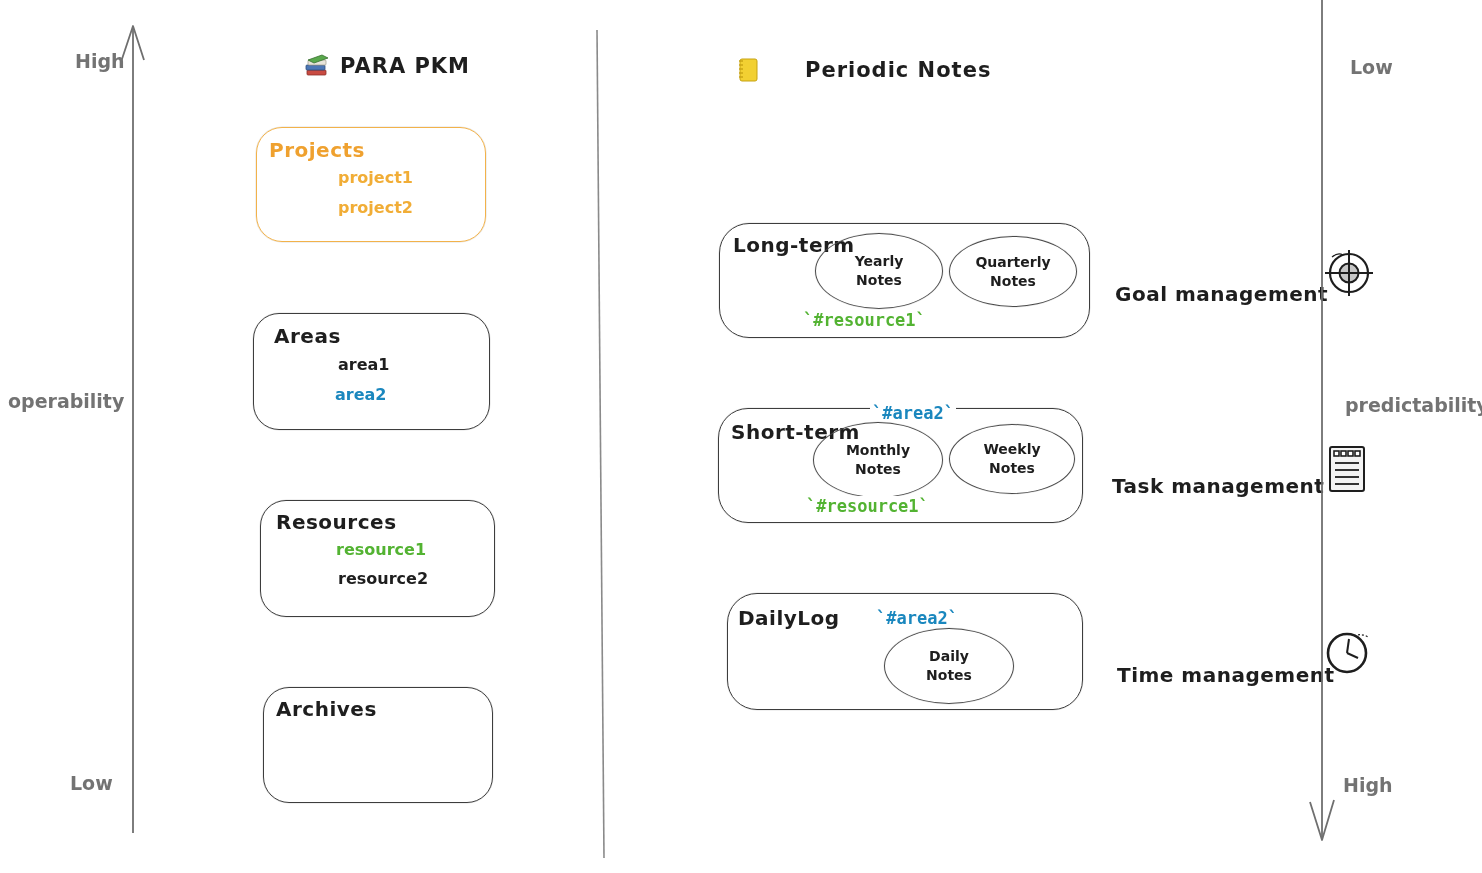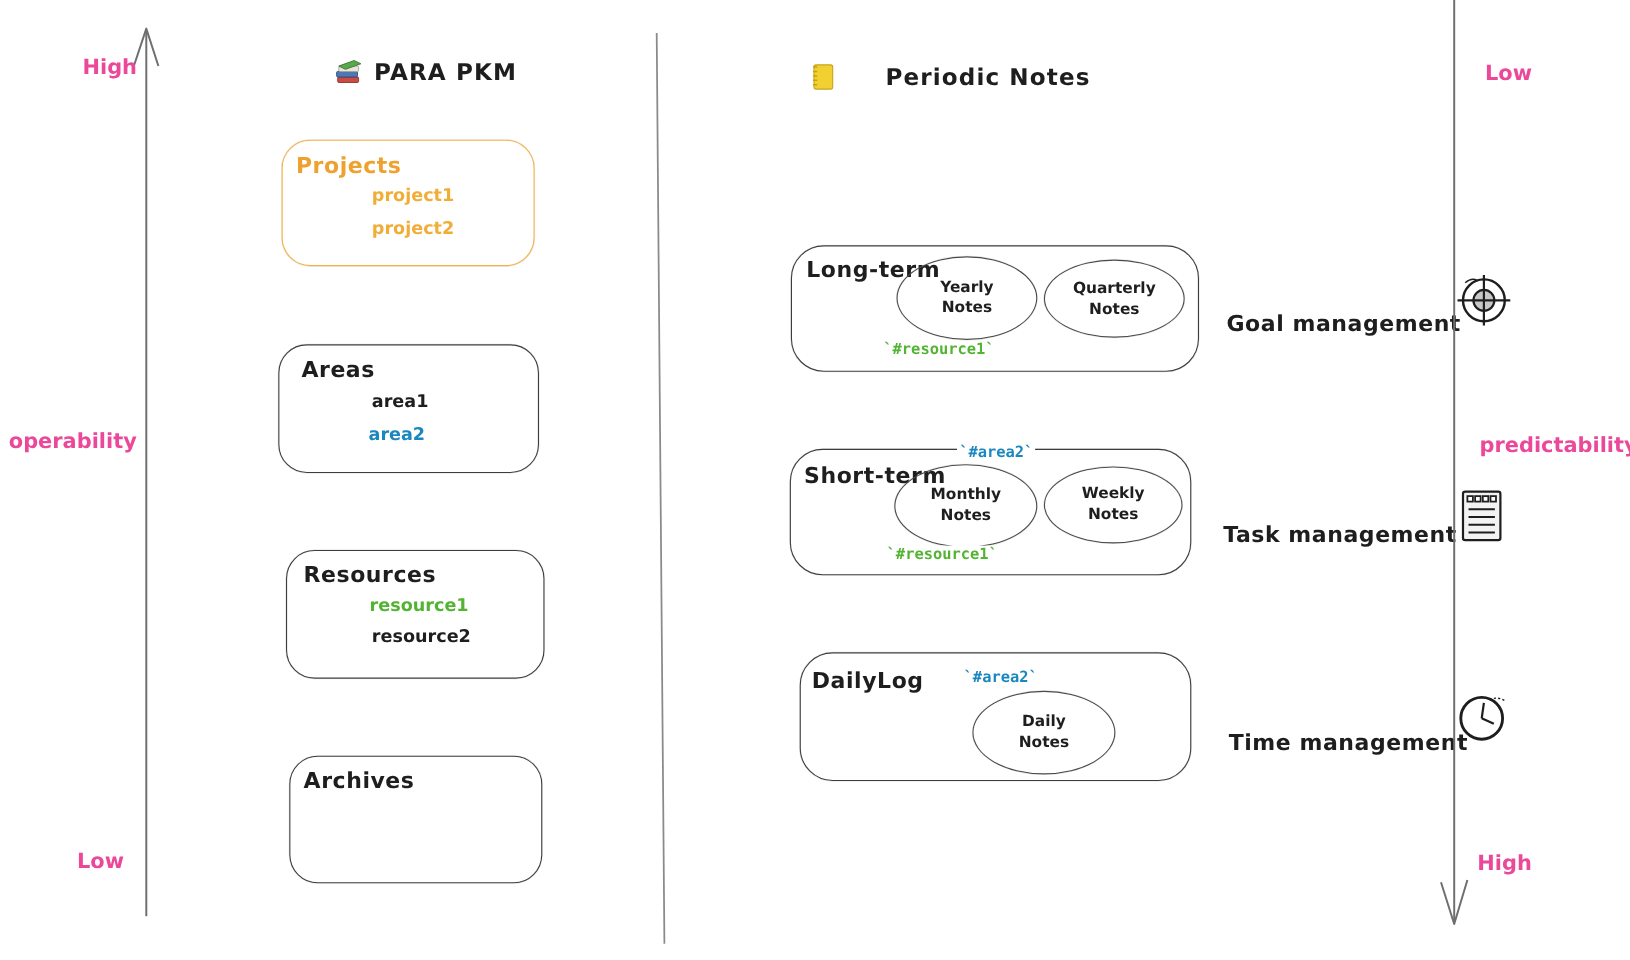--- a/index.html
+++ b/index.html
@@ -2,42 +2,42 @@
 <html><head>
 <meta charset="utf-8">
 <style>
   * { margin:0; padding:0; box-sizing:border-box; }
   html,body { background:#ffffff; }
   .canvas {
     position:relative; width:1482px; height:873px; background:#ffffff;
     font-family:"DejaVu Sans", sans-serif; color:#1e1e1e; overflow:hidden;
   }
   .abs { position:absolute; }
-  .axis-label { font-size:19px; font-weight:600; color:#ec4899; }
+  .axis-label { font-size:19px; font-weight:600; color:#737373; }
   .section-title { font-size:21px; font-weight:700; letter-spacing:1px; display:flex; align-items:center; gap:10px; }
   .para-box {
     position:absolute; border:1.7px solid #3d3d3d; border-radius:26px; background:transparent;
     box-shadow:0 0 0 0.5px rgba(60,60,60,0.15);
   }
   .para-box .box-title { position:absolute; font-size:20px; font-weight:700; letter-spacing:0.5px; }
   .para-box .box-item { position:absolute; font-size:16px; font-weight:600; }
   .group-box {
     position:absolute; border:1.7px solid #3d3d3d; border-radius:30px; background:transparent;
     box-shadow:0 0 0 0.5px rgba(60,60,60,0.15);
   }
   .group-box .box-title { position:absolute; font-size:20px; font-weight:700; letter-spacing:0.5px; }
   .ellipse {
     position:absolute; border:1.7px solid #4a4a4a; border-radius:50%;
     display:flex; flex-direction:column; align-items:center; justify-content:center;
     font-size:14px; font-weight:600; line-height:19px; text-align:center;
     box-shadow:0 0 0 0.5px rgba(80,80,80,0.15);
   }
   .code-tag {
     position:absolute; font-family:"DejaVu Sans Mono", monospace;
-    font-size:14px; font-weight:700; background:#ffffff; padding:0 2px; white-space:nowrap;
+    font-size:17px; font-weight:700; background:#ffffff; padding:0 2px; white-space:nowrap;
   }
   .code-green { color:#53b332; }
   .code-blue { color:#1a87be; }
   .mgmt-label { position:absolute; font-size:20px; font-weight:600; letter-spacing:0.5px; white-space:nowrap;margin-top:24px; }
   svg { display:block; }
 </style>
 </head>
 <body>
 
 <div class="canvas">

